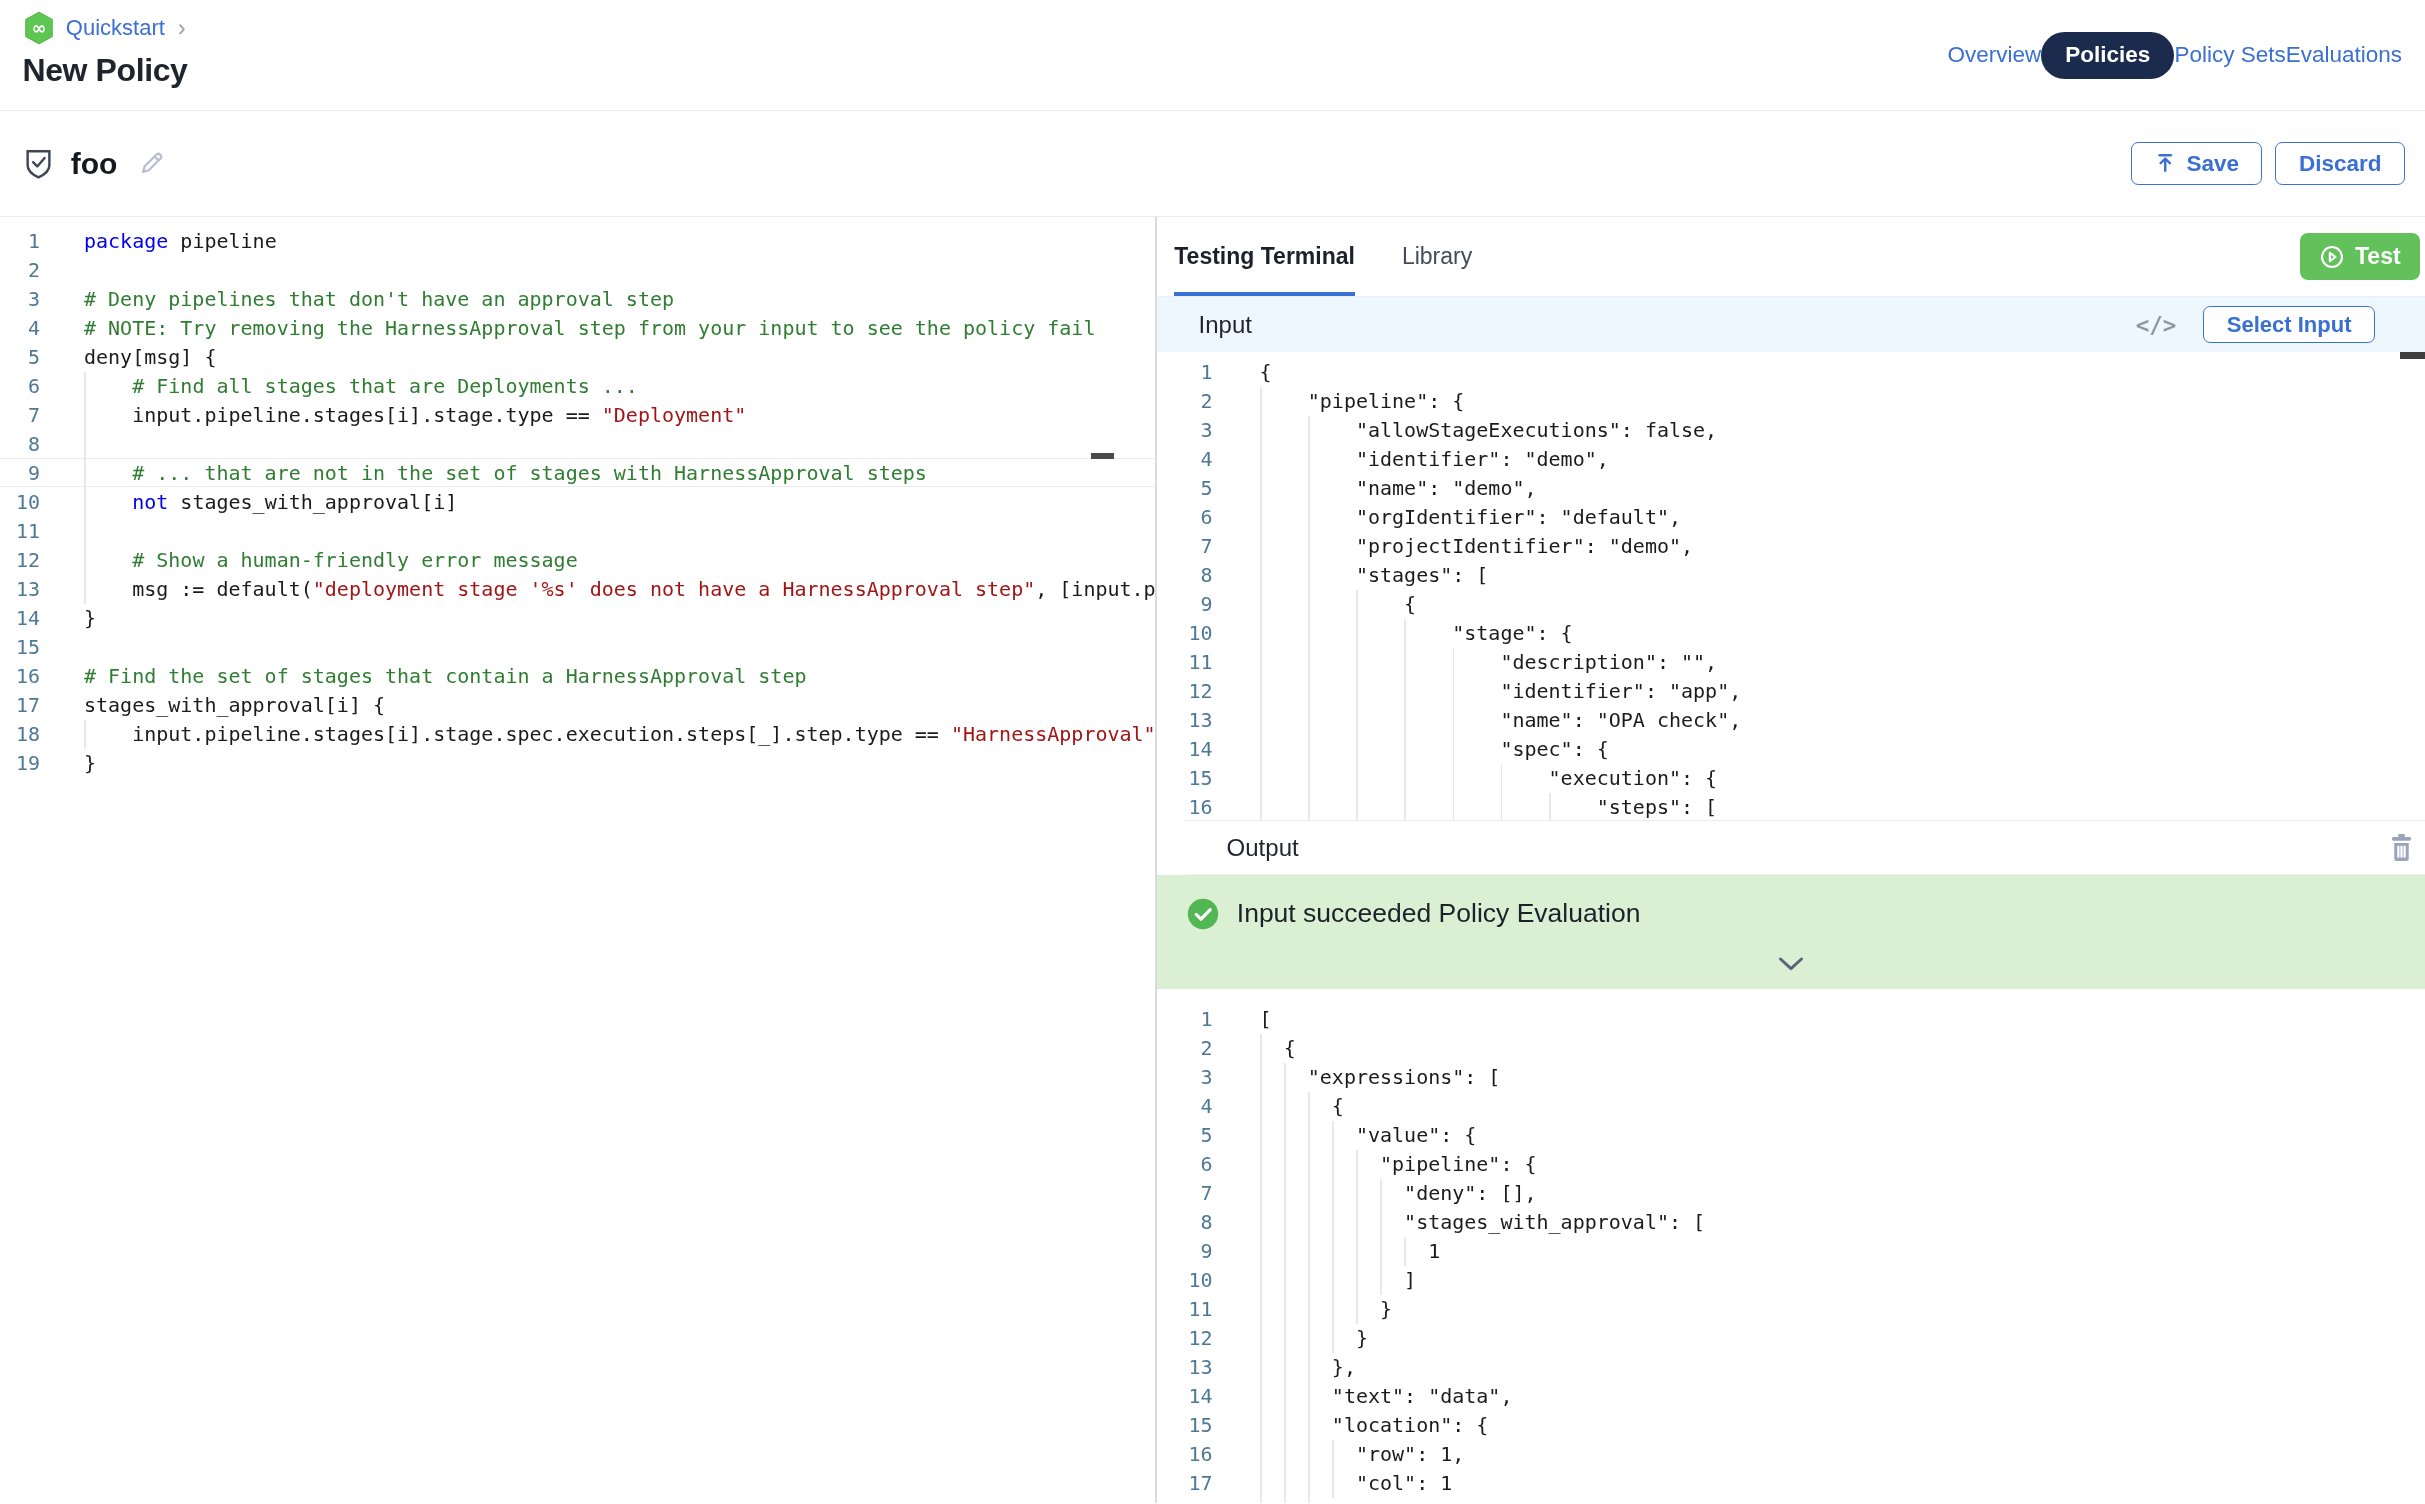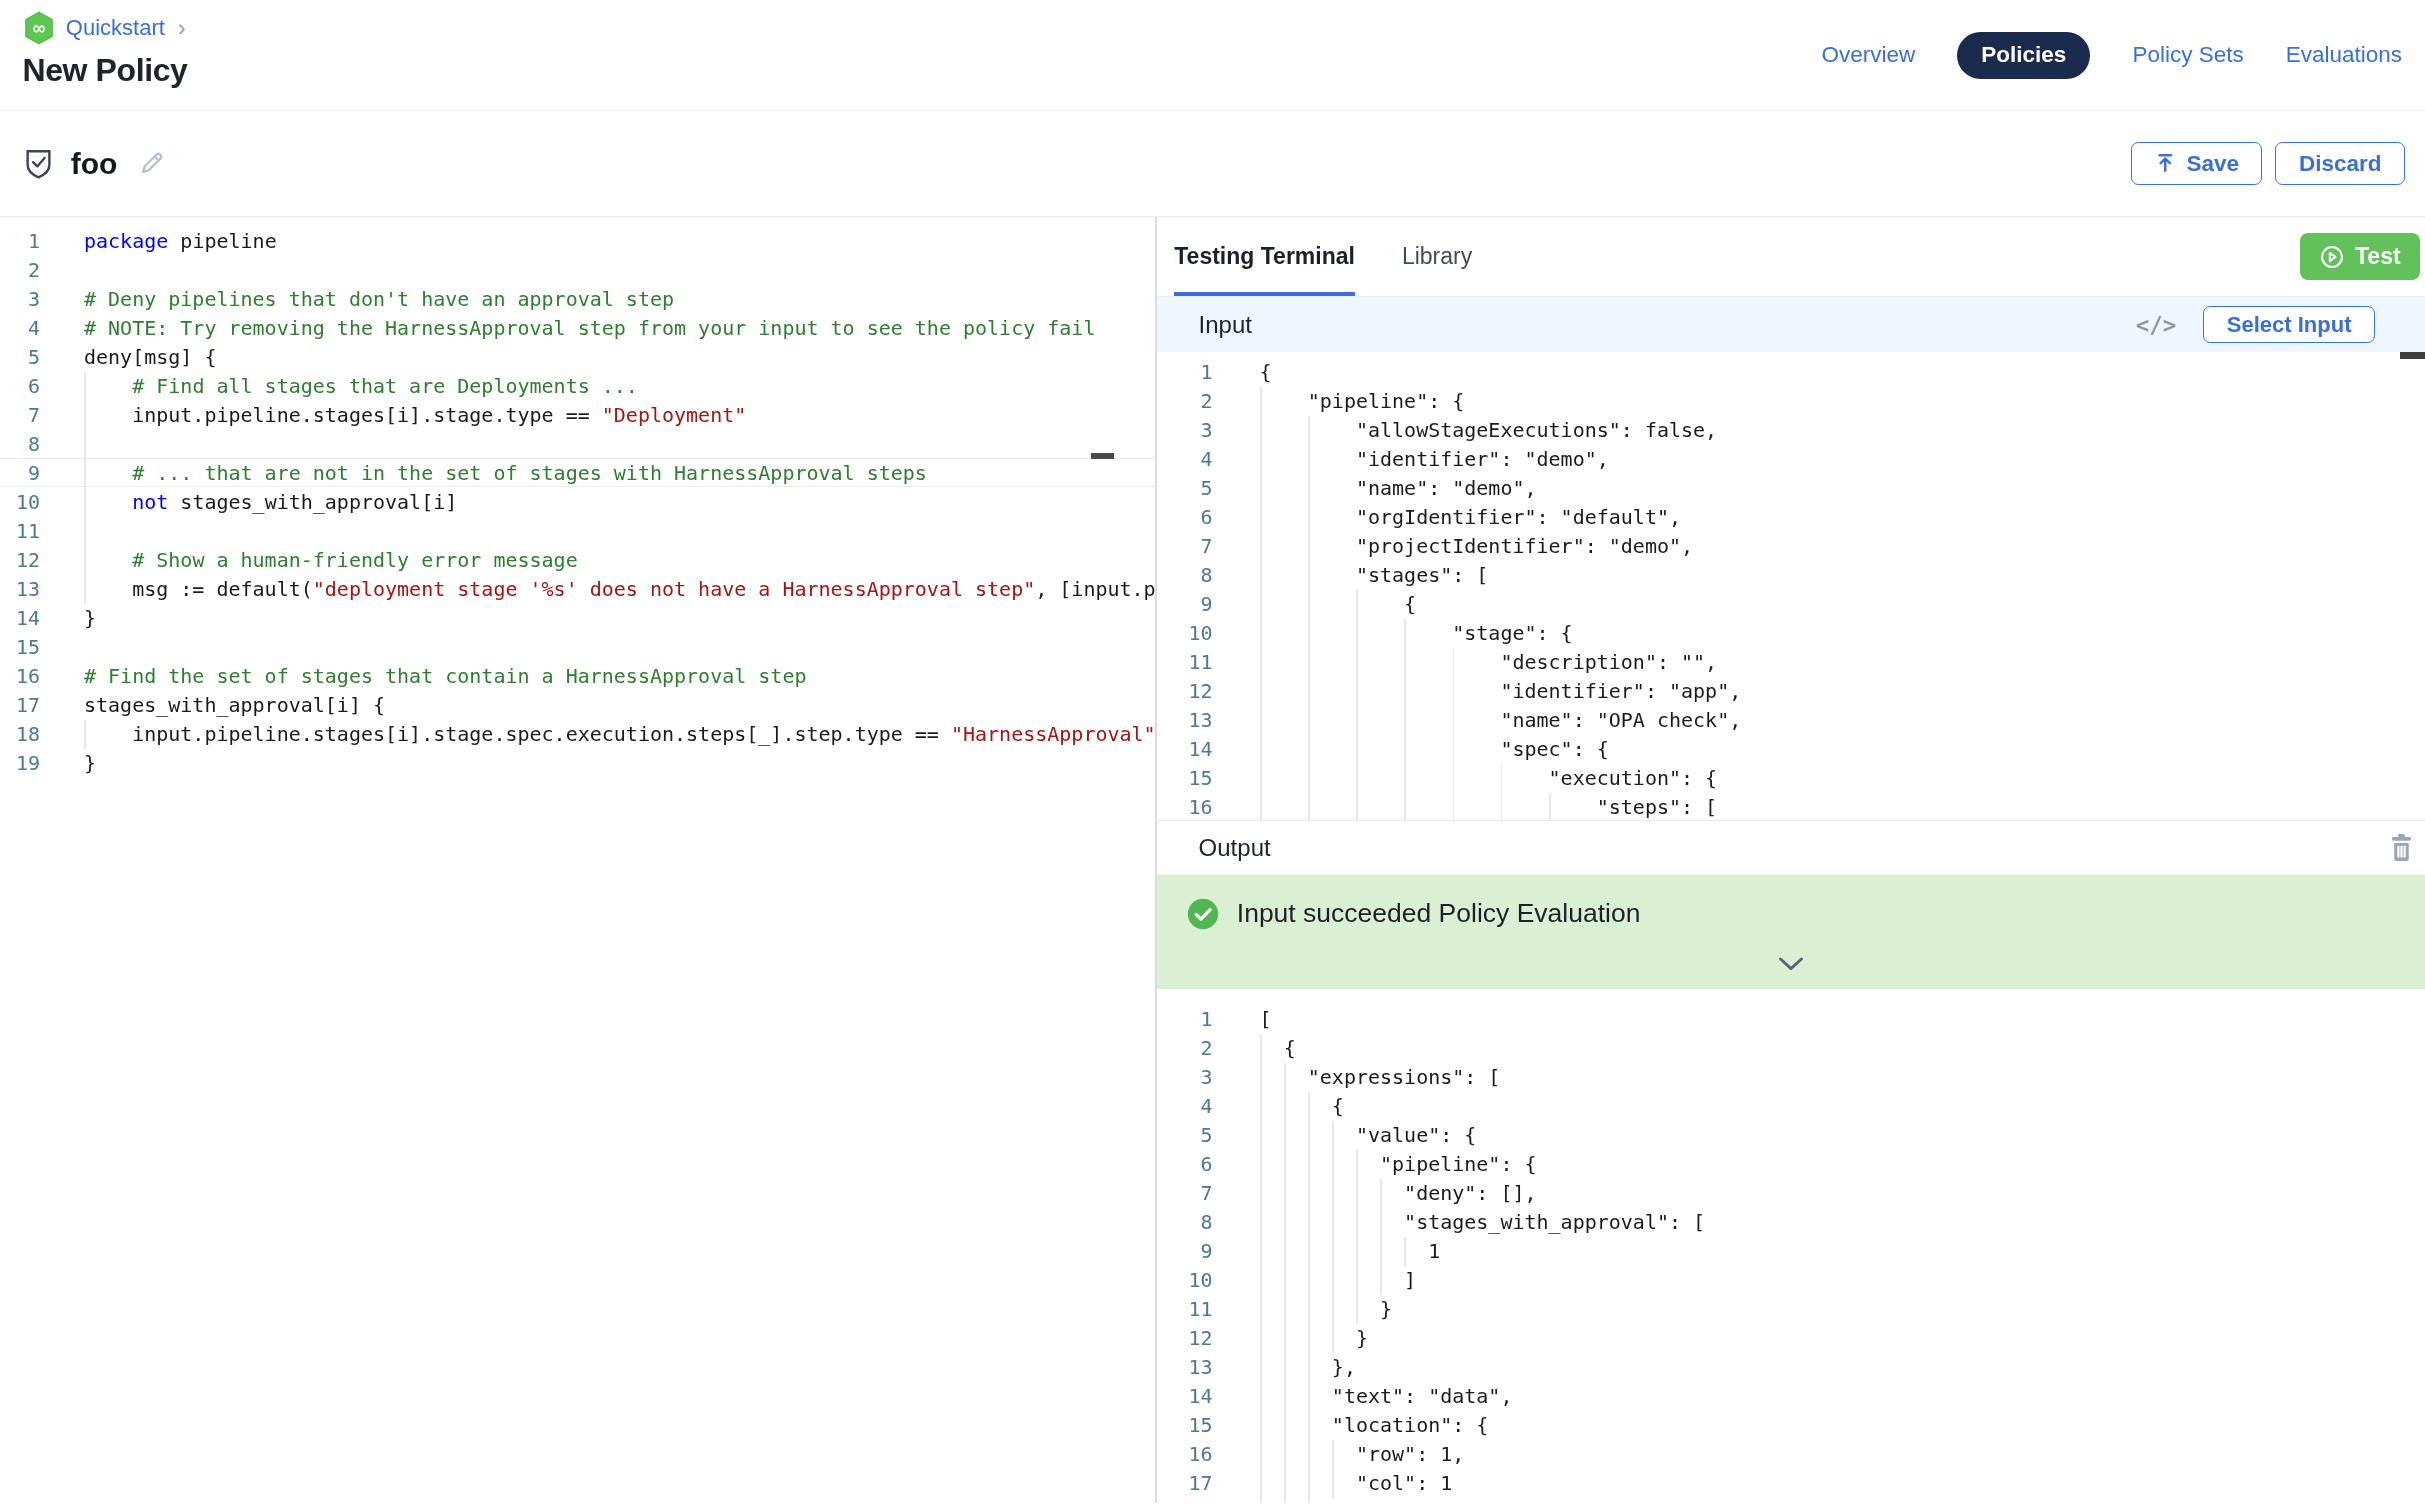--- a/index.html
+++ b/index.html
@@ -6,21 +6,21 @@
   html,body { width:2426px; height:1505px; overflow:hidden; background:#fff;
     font-family:"Liberation Sans", sans-serif; color:#1f242e; }
 
   
   .header { height:111px; border-bottom:1.6px solid #e7eaee; position:relative; padding:11.3px 22.5px 0 22.5px; }
   .breadcrumb { display:flex; align-items:center; gap:11.3px; height:34px; }
   .logo { width:32px; height:34px; flex:none; }
   .crumb-link { font-size:22px; color:#3a6fd6; cursor:pointer; }
   .crumb-chev { font-size:24px; color:#9aa0aa; margin-left:1.6px; }
   .page-title { margin-top:6.4px; font-size:32px; font-weight:700; color:#20242c; letter-spacing:-0.4px; }
-  .nav { position:absolute; right:24px; top:32px; display:flex; align-items:center; gap:42px; }
+  .nav { position:absolute; right:24px; top:32px; display:flex; align-items:center; }
   .nav-link { font-size:22.5px; color:#3a6fd6; font-weight:500; cursor:pointer; }
   .nav-pill { background:#1b2b4d; color:#fff; padding:10.4px 24px; border-radius:26px; font-weight:600; }
 
   
   .toolbar { height:106px; border-bottom:1.6px solid #e7eaee; display:flex; align-items:center; padding:0 21px 0 24px; }
   .policy-name { font-size:30px; font-weight:700; color:#14181f; margin:0 21px 0 17.7px; }
   .toolbar-spacer { flex:1; }
   .btn-outline { display:flex; align-items:center; gap:9.6px; height:43px; padding:0 22.5px;
     border:1.6px solid #3a6fd6; border-radius:7.2px; background:#fff; color:#3a6fd6;
     font-size:22.5px; font-weight:600; cursor:pointer; font-family:inherit; }
@@ -62,21 +62,21 @@
   .section-label { font-size:24px; color:#1f242e; }
   .ih-spacer { flex:1; }
   .code-glyph { font-family:"DejaVu Sans Mono", monospace; font-size:22.5px; font-weight:700; color:#8f96a1; margin-right:27px; }
   .btn-select-input { height:37px; padding:0 22.5px; border:1.6px solid #3a6fd6; border-radius:7.2px;
     background:#fff; color:#3a6fd6; font-size:22px; font-weight:600; cursor:pointer; font-family:inherit; }
 
   .input-editor { height:468px; flex:none; padding-top:6.4px; position:relative; overflow:hidden; }
   .scroll-dash { position:absolute; right:0; top:0; width:26.5px; height:7.2px; background:#3f3f3f; }
 
   .output-header { height:55px; flex:none; display:flex; align-items:center; padding:0 11.3px 0 42px;
-    border-top:1.6px solid #e9ebef; border-bottom:1.6px solid #f0f1f4; }
+    border-top:1.6px solid #e9ebef; border-bottom:1.6px solid #f0f1f4;margin-left:28px; }
   .oh-spacer { flex:1; }
   .trash-btn { background:none; border:none; cursor:pointer; padding:0; line-height:0; }
 
   .banner { height:114px; flex:none; background:#dbf0d3; position:relative; padding:22.5px 0 0 30.5px; }
   .banner-row { display:flex; align-items:center; gap:17.7px; }
   .banner-text { font-size:26.5px; color:#1c212b; }
   .banner-chevron { position:absolute; left:50%; transform:translateX(-50%); bottom:17.7px; line-height:0; cursor:pointer; }
 
   .output-editor { height:514px; flex:none; padding-top:16px; overflow:hidden; position:relative; }
 </style>

